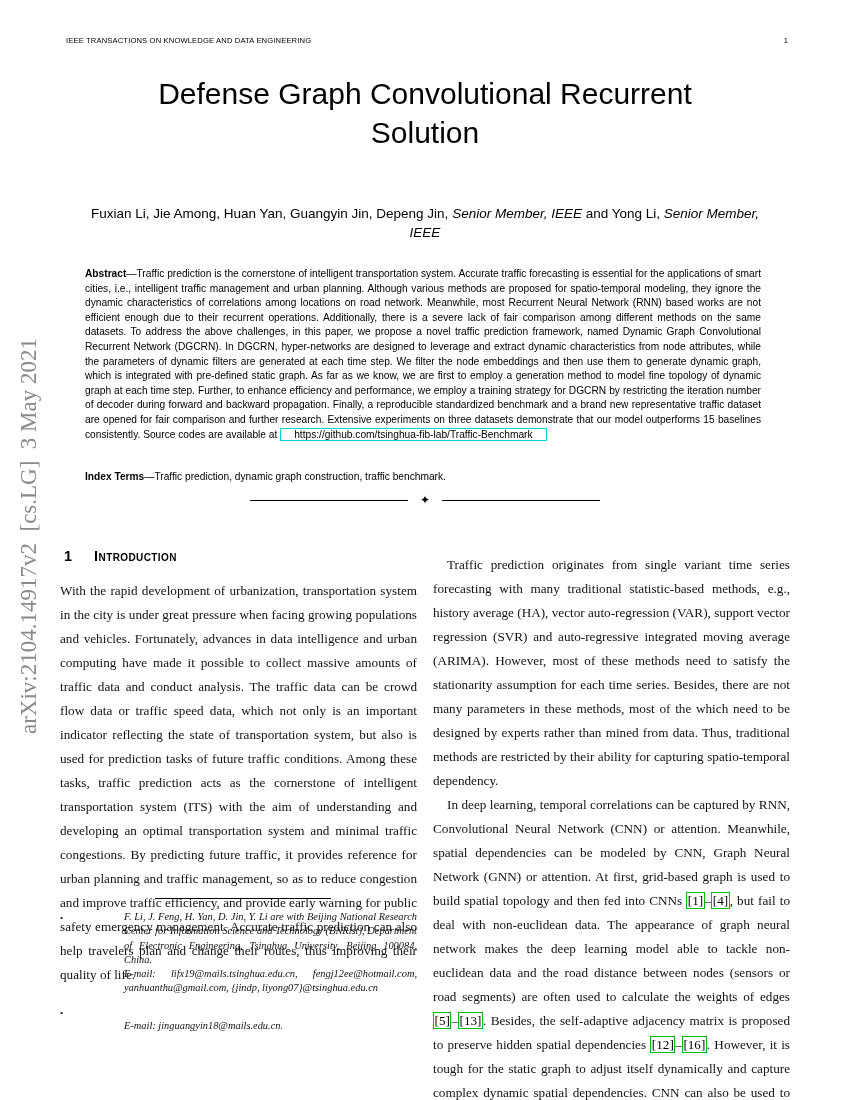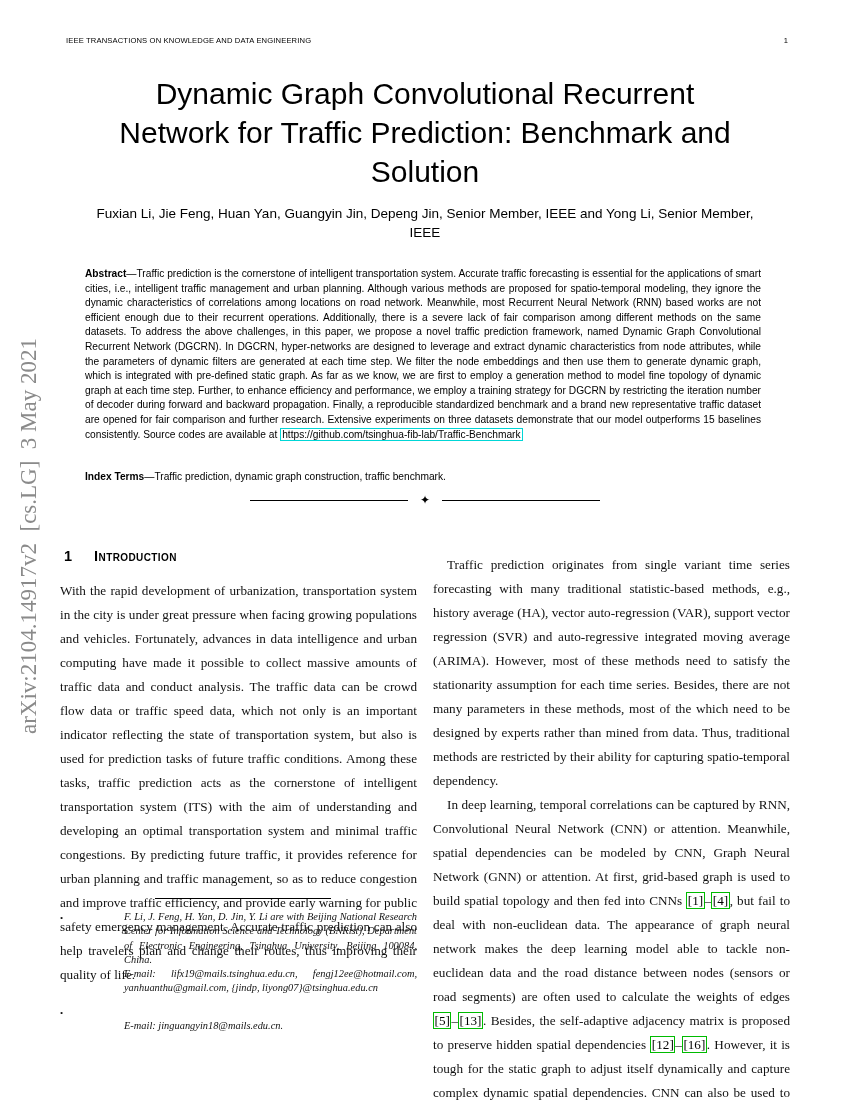--- a/index.html
+++ b/index.html
@@ -23,32 +23,32 @@
   }
   
   .paper-title{
     position:absolute;top:74px;left:0;right:0;text-align:center;
     font-family:"Liberation Sans",sans-serif;font-size:30px;line-height:39px;color:#000;
   }
   .authors-line{
     position:absolute;top:204px;left:80px;width:690px;text-align:center;
     font-family:"Liberation Sans",sans-serif;font-size:13.5px;line-height:19px;color:#000;
   }
-  .authors-line .it{}
+  .authors-line .it{font-style:italic;}
   
   .abstract-block,.index-terms-block{
     position:absolute;left:85px;width:676px;
     font-family:"Liberation Sans",sans-serif;font-size:10.2px;line-height:14.6px;
     text-align:justify;color:#000;
   }
   .abstract-block{top:267px;}
   .index-terms-block{top:470px;}
   .lead-label{font-weight:bold;}
   .abstract-link{
-    border:1.5px solid #00d6d6;padding:0 1px;color:#000;text-decoration:none;
+    border:1.5px solid #00d6d6;padding:0 13px;color:#000;text-decoration:none;
   }
   
   .section-divider{
     position:absolute;top:492px;left:250px;width:350px;height:16px;
     display:flex;align-items:center;justify-content:center;gap:12px;
   }
   .section-divider .rule{flex:1;border-top:1.3px solid #000;}
   .diamond{font-size:12px;color:#000;line-height:1;}
   
   .columns{
@@ -88,27 +88,26 @@
 <div class="page">
 
   <div class="running-header">
     <span>IEEE TRANSACTIONS ON KNOWLEDGE AND DATA ENGINEERING</span>
     <span>1</span>
   </div>
 
   <div class="arxiv-watermark">arXiv:2104.14917v2  [cs.LG]  3 May 2021</div>
 
   <div class="paper-title">
-    <div>Dynamic Graph Convolutional Recurrent</div>
-    <div>Network for Traffic Prediction: Benchmark and</div>
+    <div>Defense Graph Convolutional Recurrent</div>
     <div>Solution</div>
   </div>
 
   <div class="authors-line">
-    <span>Fuxian Li, Jie Feng, Huan Yan, Guangyin Jin, Depeng Jin, </span><span class="it">Senior Member, IEEE</span><span> and Yong Li, </span><span class="it">Senior Member, IEEE</span>
+    <span>Fuxian Li, Jie Among, Huan Yan, Guangyin Jin, Depeng Jin, </span><span class="it">Senior Member, IEEE</span><span> and Yong Li, </span><span class="it">Senior Member, IEEE</span>
   </div>
 
   <div class="abstract-block">
     <span class="lead-label">Abstract</span><span>—Traffic prediction is the cornerstone of intelligent transportation system. Accurate traffic forecasting is essential for the applications of smart cities, i.e., intelligent traffic management and urban planning. Although various methods are proposed for spatio-temporal modeling, they ignore the dynamic characteristics of correlations among locations on road network. Meanwhile, most Recurrent Neural Network (RNN) based works are not efficient enough due to their recurrent operations. Additionally, there is a severe lack of fair comparison among different methods on the same datasets. To address the above challenges, in this paper, we propose a novel traffic prediction framework, named Dynamic Graph Convolutional Recurrent Network (DGCRN). In DGCRN, hyper-networks are designed to leverage and extract dynamic characteristics from node attributes, while the parameters of dynamic filters are generated at each time step. We filter the node embeddings and then use them to generate dynamic graph, which is integrated with pre-defined static graph. As far as we know, we are first to employ a generation method to model fine topology of dynamic graph at each time step. Further, to enhance efficiency and performance, we employ a training strategy for DGCRN by restricting the iteration number of decoder during forward and backward propagation. Finally, a reproducible standardized benchmark and a brand new representative traffic dataset are opened for fair comparison and further research. Extensive experiments on three datasets demonstrate that our model outperforms 15 baselines consistently. Source codes are available at </span><a href="#" class="abstract-link">https://github.com/tsinghua-fib-lab/Traffic-Benchmark</a>
   </div>
 
   <div class="index-terms-block">
     <span class="lead-label">Index Terms</span><span>—Traffic prediction, dynamic graph construction, traffic benchmark.</span>
   </div>
 

